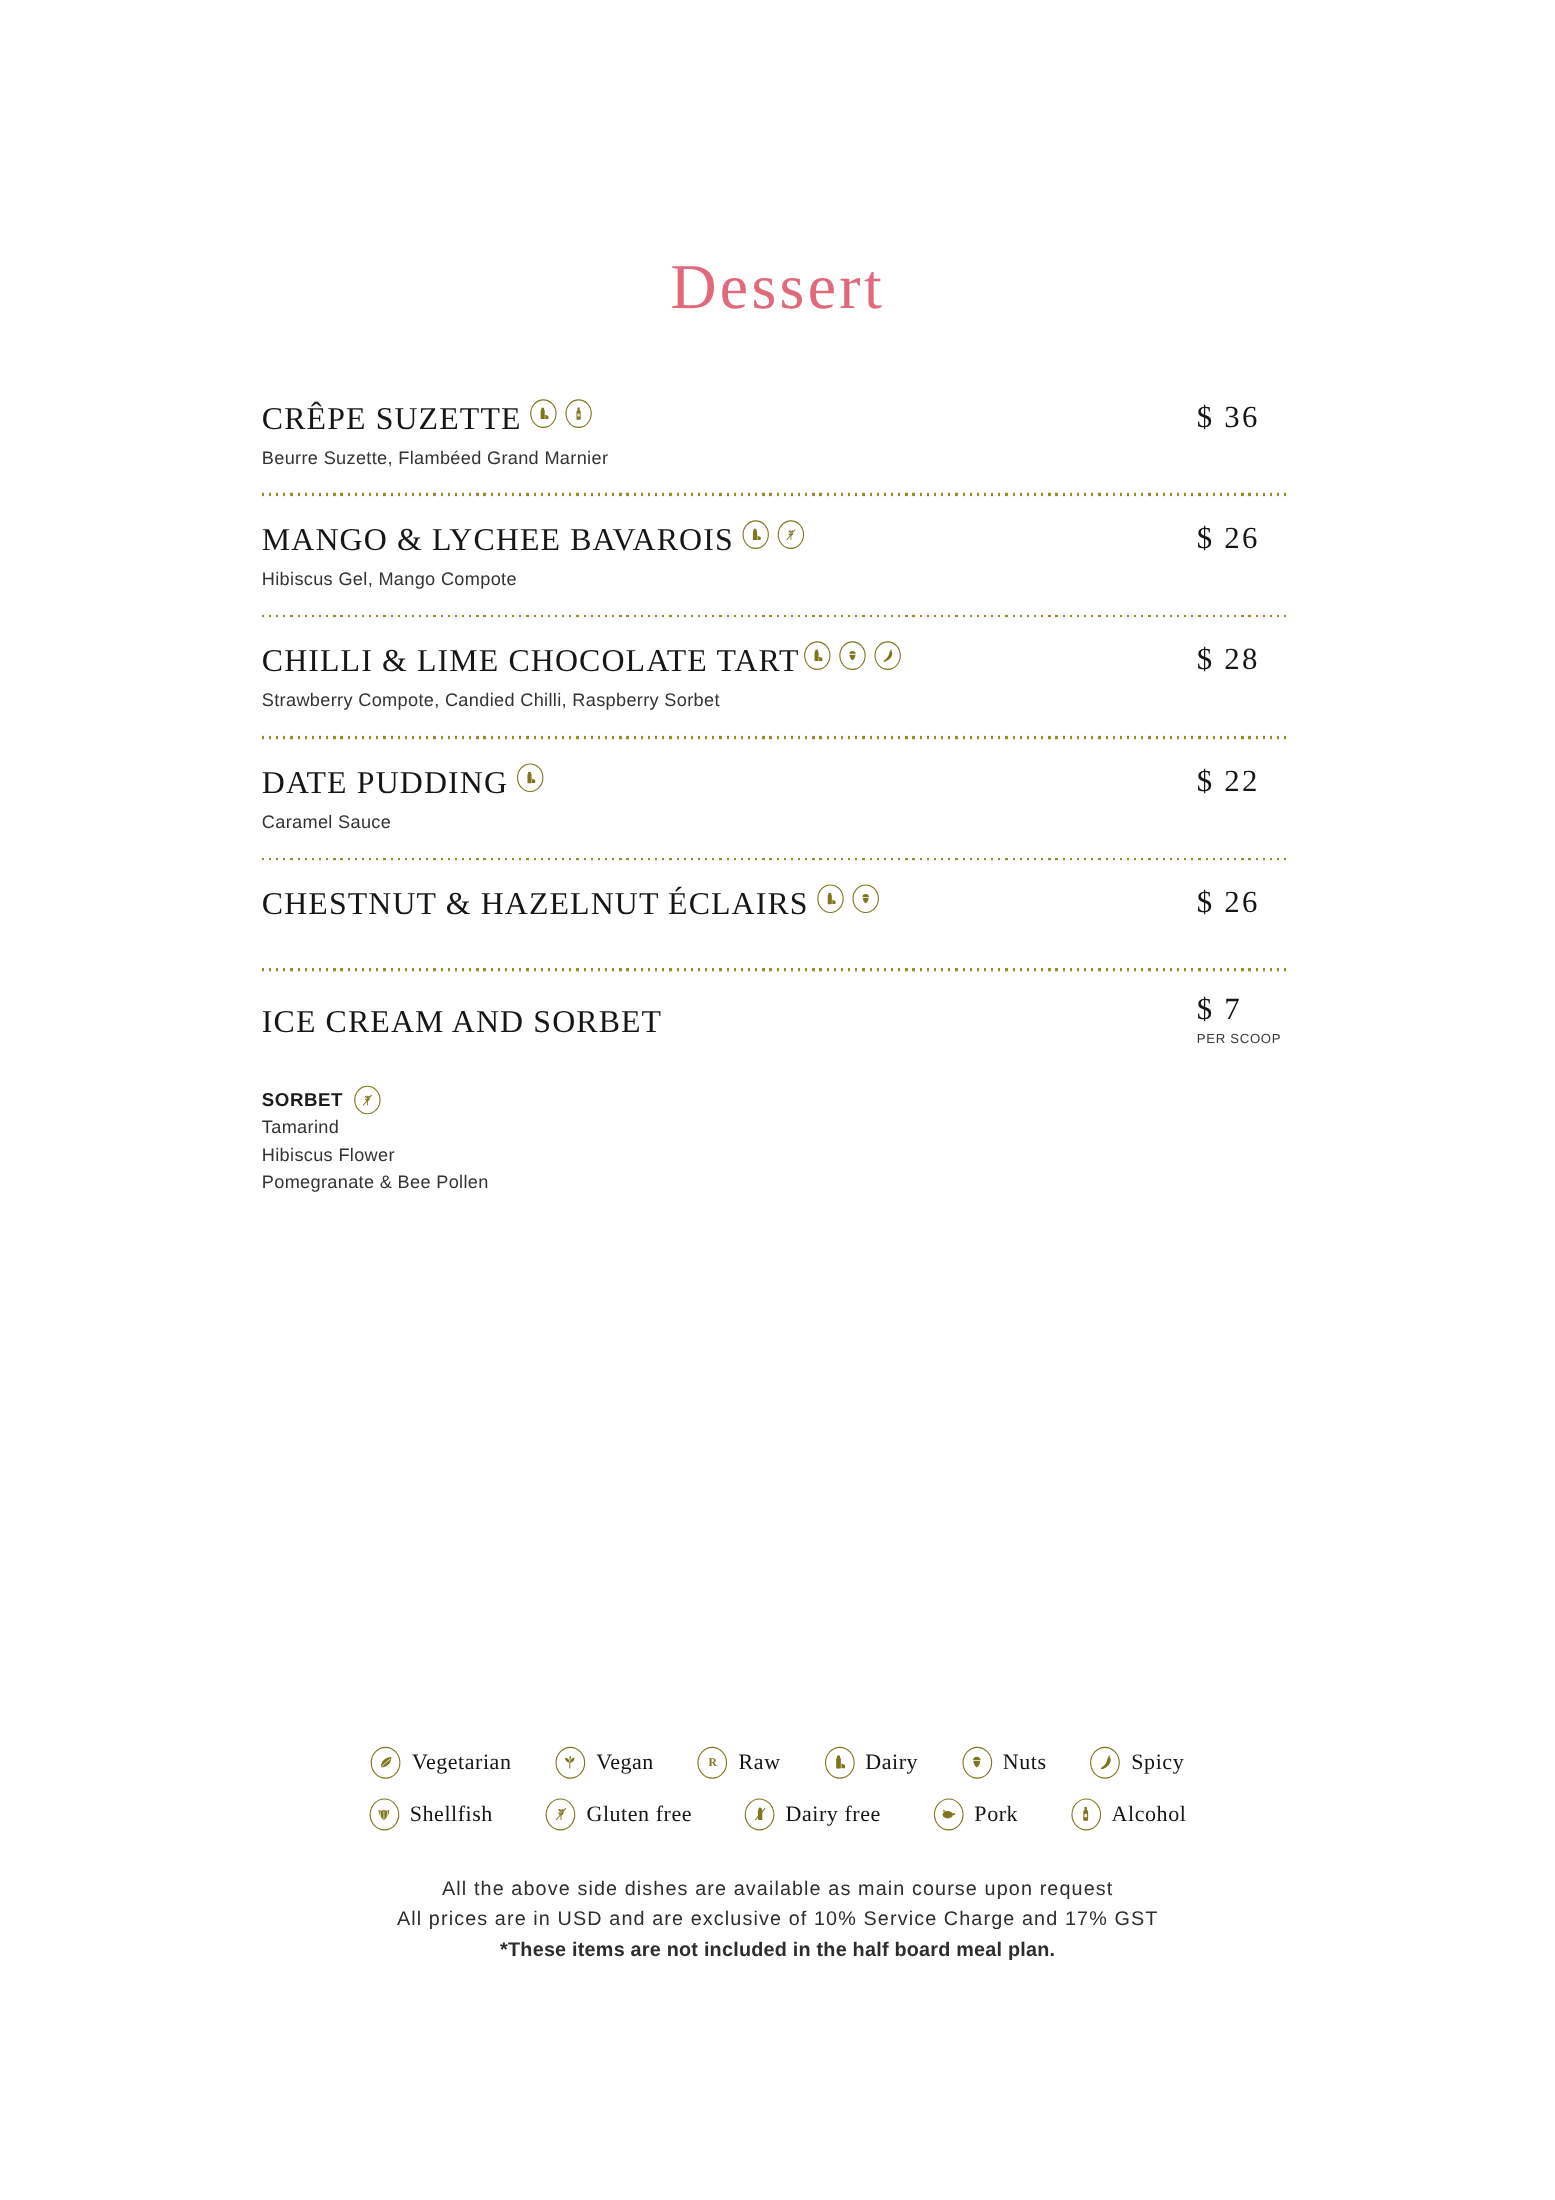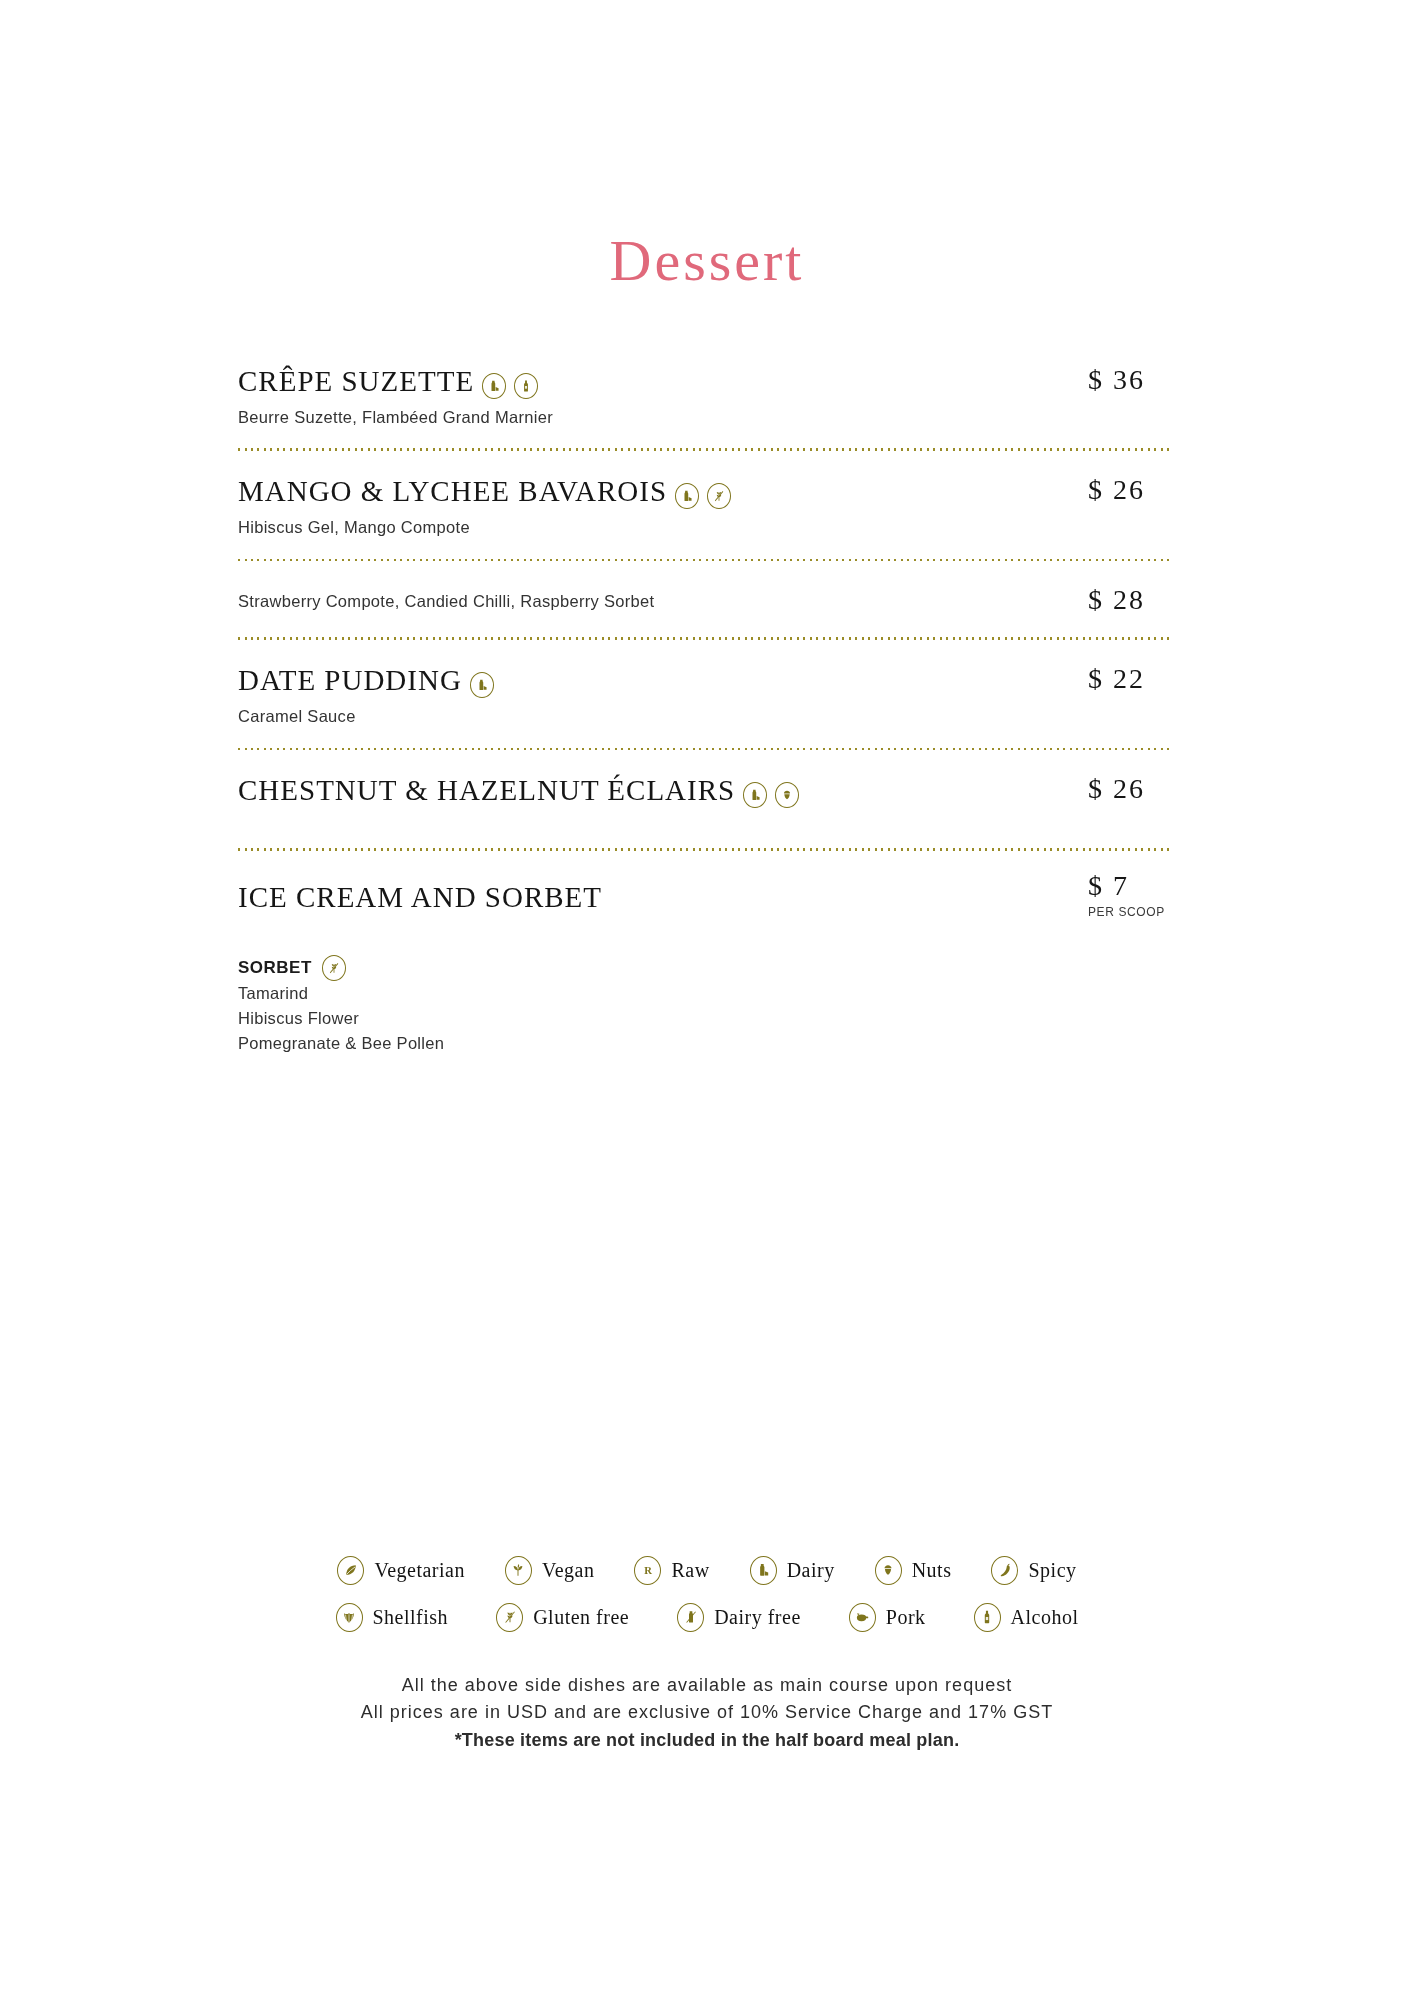--- a/index.html
+++ b/index.html
@@ -12,21 +12,21 @@
   body{background:#ffffff;font-family:"Liberation Sans",sans-serif;}
   .page{position:relative;width:1414px;height:2000px;margin:0 auto;background:#ffffff;overflow:hidden;}
   .title{margin-top:232px;text-align:center;font-family:"Liberation Serif",serif;font-weight:400;
          font-size:58px;line-height:1;letter-spacing:3px;color:var(--title-color);}
   .content{width:934px;margin-left:238px;}
   .menu{margin-top:73px;}
   .item{display:flex;align-items:flex-start;padding:22px 0 20px;}
   .item.first{padding-top:0;padding-bottom:19px;}
   .item.no-desc{padding-bottom:40px;}
   .item-main{width:850px;}
-  .title-row{display:flex;align-items:flex-end;gap:8px;}
+  .title-row{display:flex;align-items:flex-start;gap:8px;}
   .item-title{font-family:"Liberation Serif",serif;font-weight:500;font-size:29px;line-height:36px;
               letter-spacing:1px;color:var(--ink);}
   .item-desc{margin-top:6px;font-size:16.5px;line-height:24px;letter-spacing:.3px;color:var(--desc);}
   .item-price{flex:1;font-family:"Liberation Serif",serif;font-size:28px;line-height:34px;color:var(--ink);
               letter-spacing:2px;white-space:nowrap;}
   .divider{height:2.5px;background:repeating-linear-gradient(90deg,#9a8c28 0 2px,transparent 2px 6.5px);}
   .price-block{flex:1;margin-top:-10px;}
   .price-note{font-size:12px;letter-spacing:.6px;color:#3a3a3a;margin-top:2px;}
   .ice-header{padding:28px 0 0;display:flex;align-items:flex-start;}
   .flavor-groups{margin-top:36px;}
@@ -106,20 +106,43 @@
               </span>
           </div>
           <div class="item-desc">Hibiscus Gel, Mango Compote</div>
         </div>
         <div class="item-price">$ 26</div>
       </div>
       <div class="divider"></div>
 
       <div class="item">
         <div class="item-main">
+          <div class="title-row" style="gap:4px;">
+            <span class="item-title">CHILLI &amp; LIME CHOCOLATE TART</span>
+            <span class="title-row">
+                <span class="circle-icon">
+                  <svg viewBox="0 0 24 24" fill="currentColor">
+                    <path d="M8.8 3h4.2v2.1l1.1 2.4V19.6a.9.9 0 0 1-.9.9H8.6a.9.9 0 0 1-.9-.9V7.5l1.1-2.4z"></path>
+                    <path d="M14.8 13.8l5 1.9v4.6h-5z"></path>
+                  </svg>
+                </span>
+                <span class="circle-icon">
+                  <svg viewBox="0 0 24 24" fill="currentColor">
+                    <path d="M6.8 9.3c0-2.6 2.3-4.6 5.2-4.6s5.2 2 5.2 4.6z"></path>
+                    <path d="M7.4 10.5h9.2c-.3 4.3-2.2 7.3-4.6 8.7-2.4-1.4-4.3-4.4-4.6-8.7z"></path>
+                  </svg>
+                </span>
+                <span class="circle-icon">
+                  <svg viewBox="0 0 24 24" fill="currentColor">
+                    <path d="M15.7 5.3c.2-1.5 1.2-2.5 2.8-2.8l.4 1.2c-1.1.3-1.7 1-2 1.9z"></path>
+                    <path d="M16.4 5c1.7.3 2.7 1.7 2.7 3.5 0 6.1-5.7 11.8-12 13-1.5.3-2.1-1-.9-1.9 5.3-3.7 7.9-7.7 8.4-12.1.1-1.2.8-2.2 1.8-2.5z"></path>
+                  </svg>
+                </span>
+              </span>
+          </div>
           <div class="item-desc">Strawberry Compote, Candied Chilli, Raspberry Sorbet</div>
         </div>
         <div class="item-price">$ 28</div>
       </div>
       <div class="divider"></div>
 
       <div class="item">
         <div class="item-main">
           <div class="title-row">
             <span class="item-title">DATE PUDDING</span>

